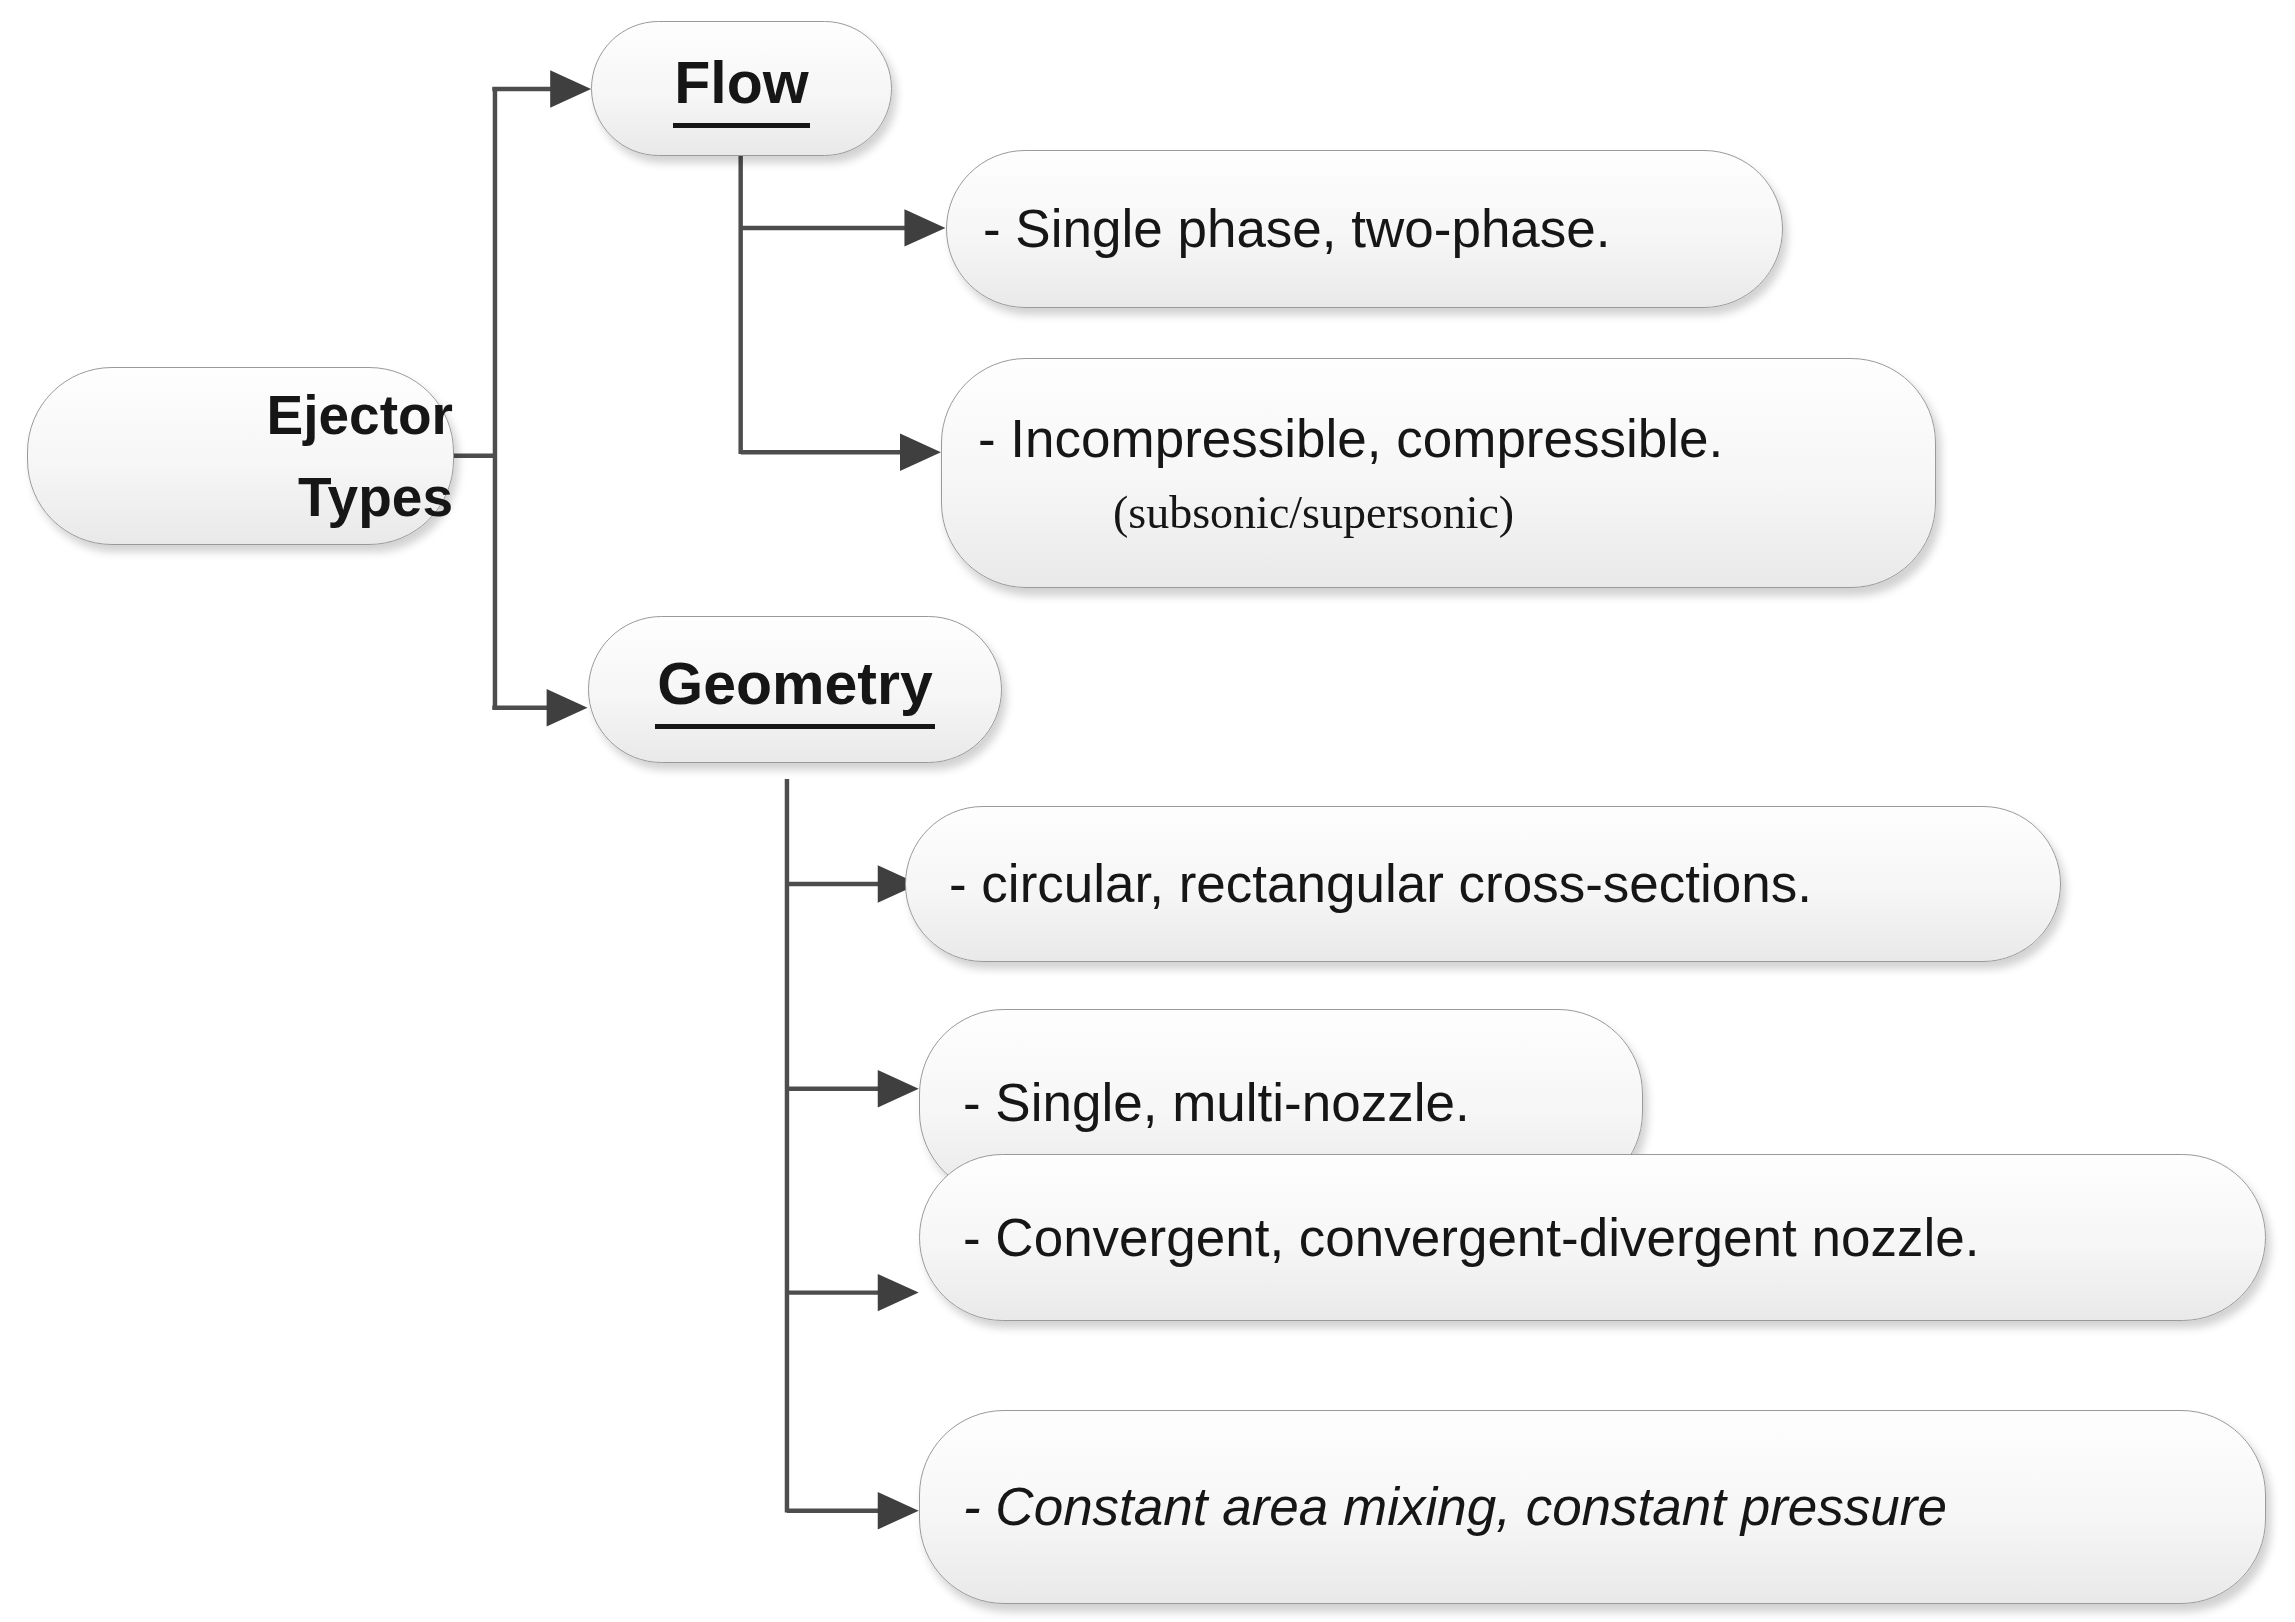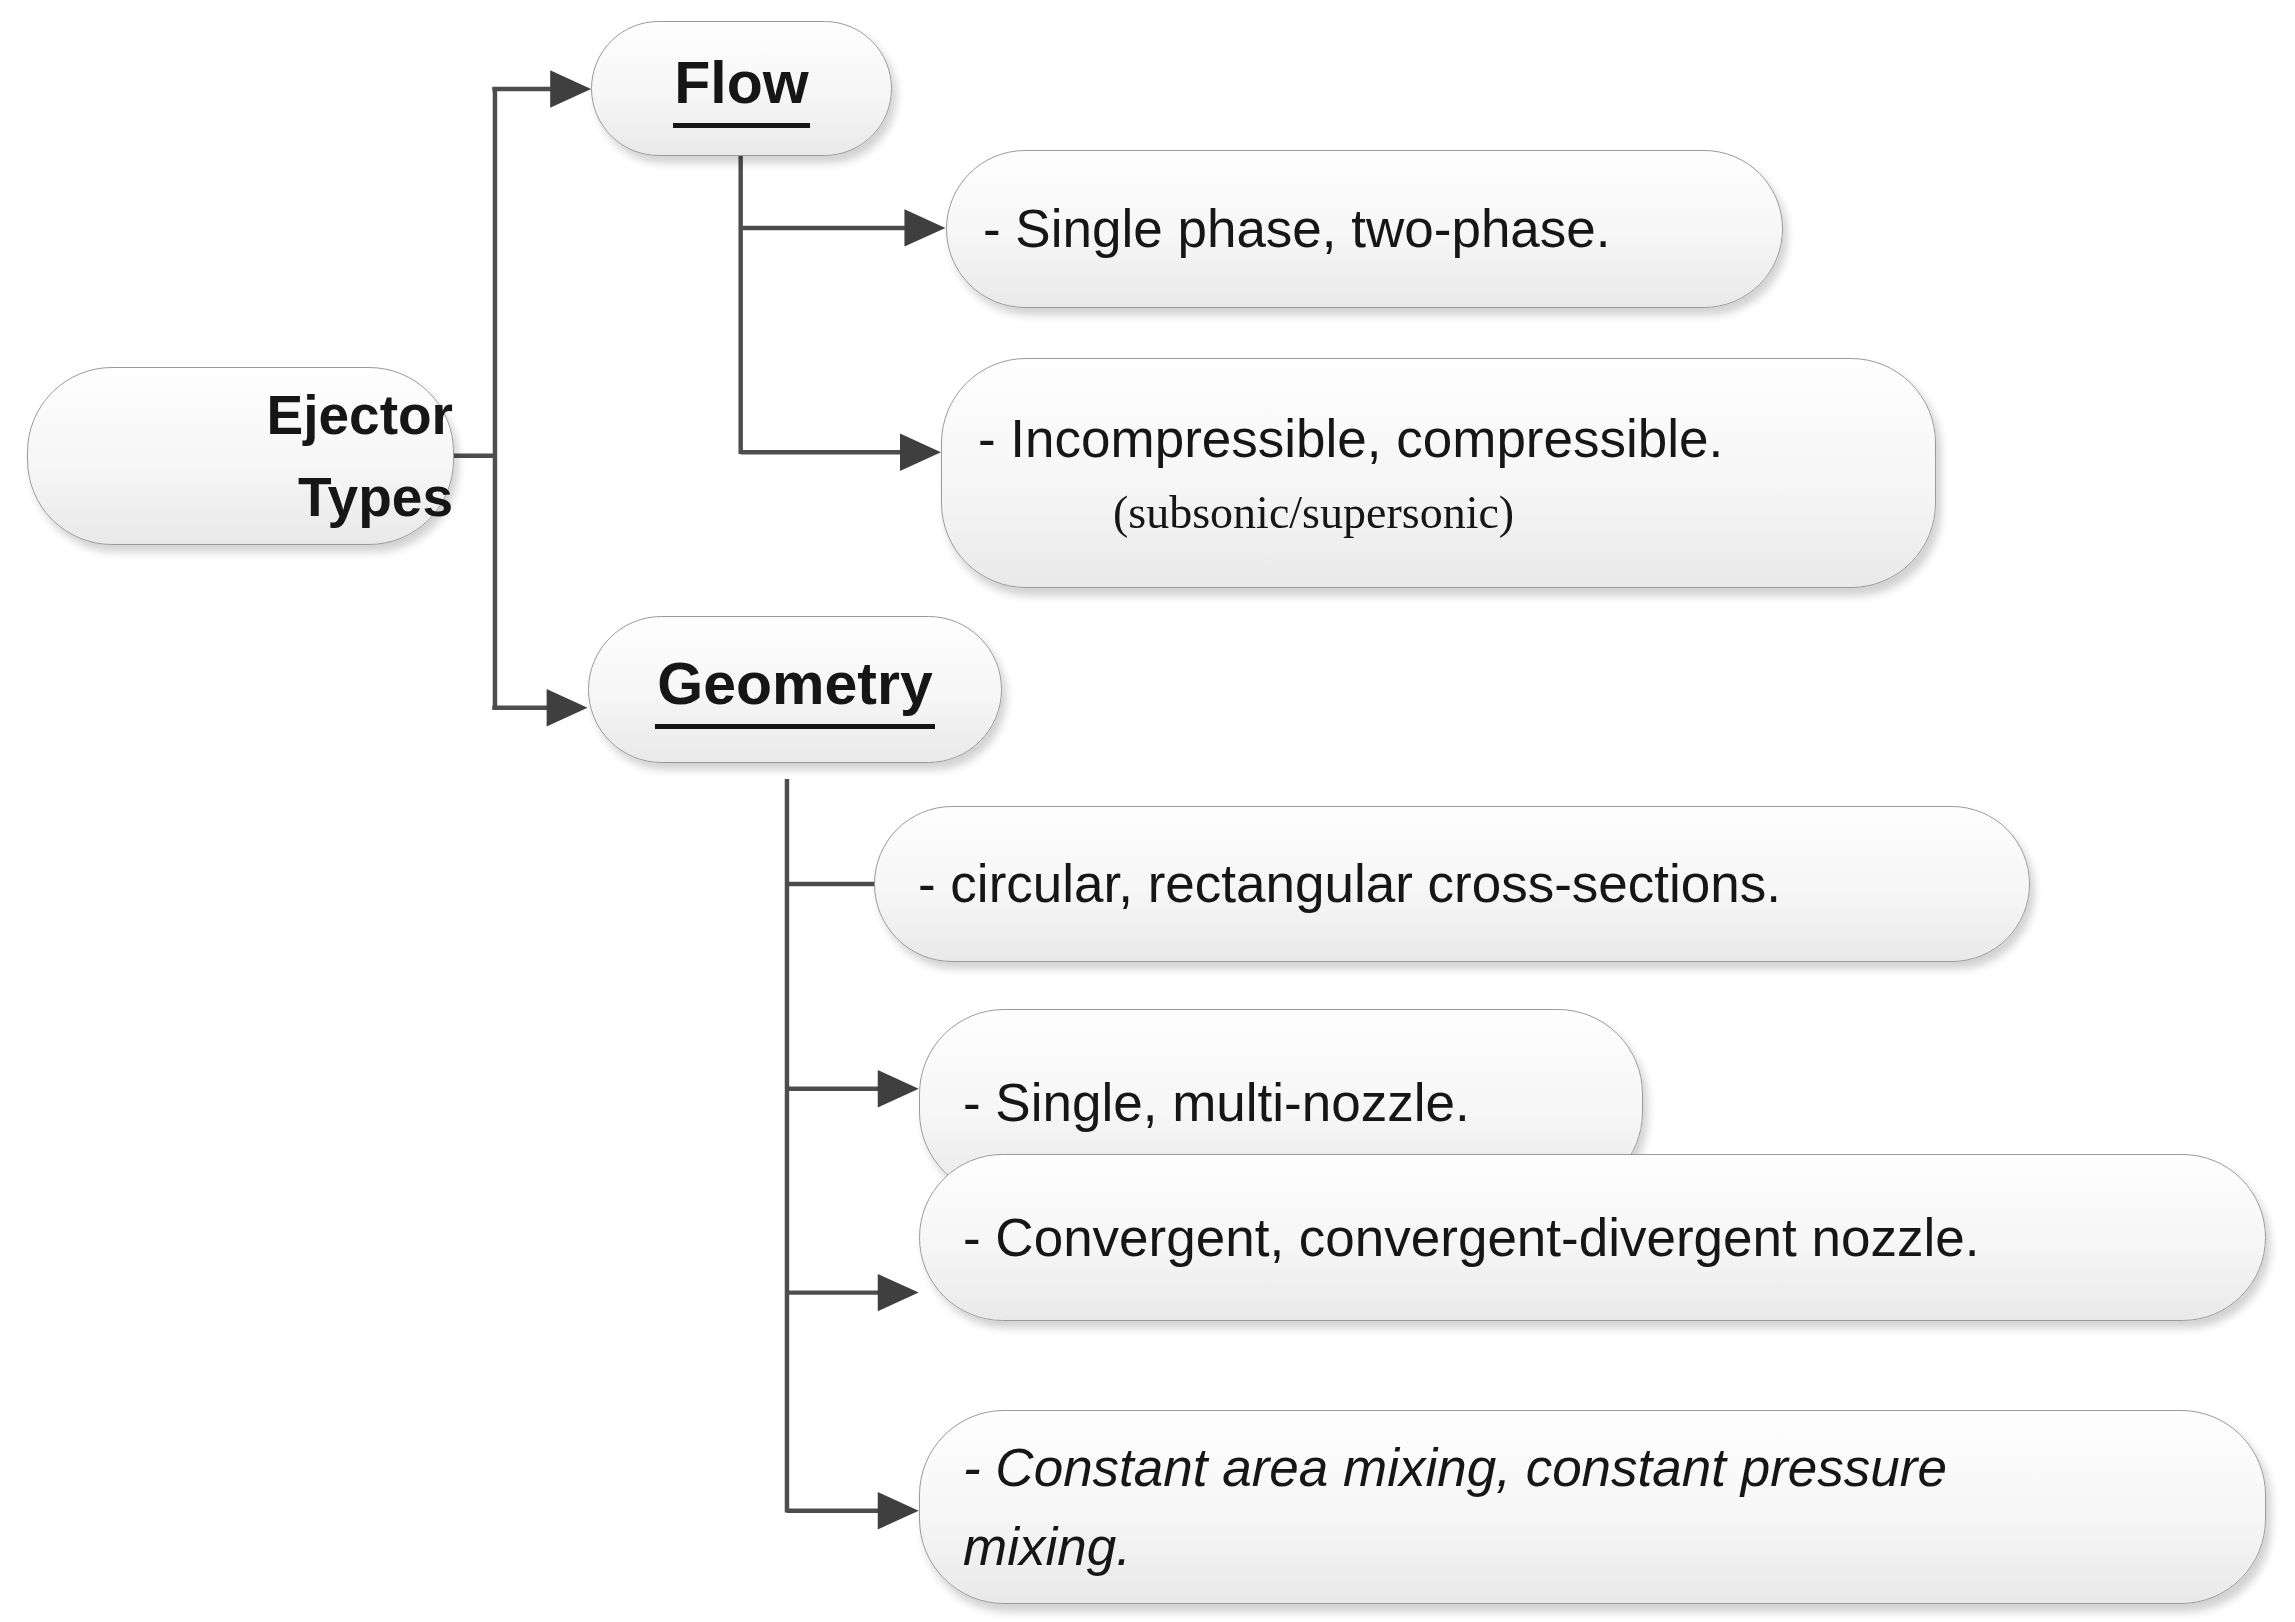--- a/index.html
+++ b/index.html
@@ -58,21 +58,21 @@
     font-size: 46px;
     font-family: Liberation Serif, serif;
   }
   
   .n-root      { left: 27px;   top: 367px;  width: 427px;  height: 178px; align-items: flex-end; }
   .n-flow      { left: 591px;  top: 21.4px;   width: 301px;  height: 135px; }
   .n-geometry  { left: 588px;  top: 616px;  width: 414px;  height: 147px; }
   .n-f1        { left: 946px; top: 150px;  width: 837px;  height: 158px; padding-left: 36px; }
   .n-f2        { left: 941px; top: 358px;  width: 995px; height: 230px; padding-left: 36px; }
   .n-f2 .indent { padding-left: 135px; }
-  .n-g1        { left: 874px; top: 806px;  width: 1156px; height: 156px; padding-left: 43px; }
+  .n-g1        { left: 905px; top: 806px;  width: 1156px; height: 156px; padding-left: 43px; }
   .n-g2        { left: 919px; top: 1009px; width: 724px;  height: 188px; padding-left: 43px; }
   .n-g3        { left: 919px; top: 1154px; width: 1347px; height: 167px; padding-left: 43px; }
   .n-g4        { left: 919px; top: 1410px; width: 1347px; height: 194px; padding-left: 43px; font-style: italic; }
 </style>
 </head>
 <body>
 
 <div class="canvas">
 
   <svg class="connectors" viewBox="0 0 2578 1822" xmlns="http://www.w3.org/2000/svg">
@@ -137,17 +137,16 @@
   <div class="node n-g2 body-label">
     <span class="line">- Single, multi-nozzle.</span>
   </div>
 
   <div class="node n-g3 body-label">
     <span class="line">- Convergent, convergent-divergent nozzle.</span>
   </div>
 
   <div class="node n-g4 body-label">
     <span class="line">- Constant area mixing, constant pressure</span>
-    <span class="line">mixing.</span>
   </div>
 
 </div>
 
 
 </body></html>

